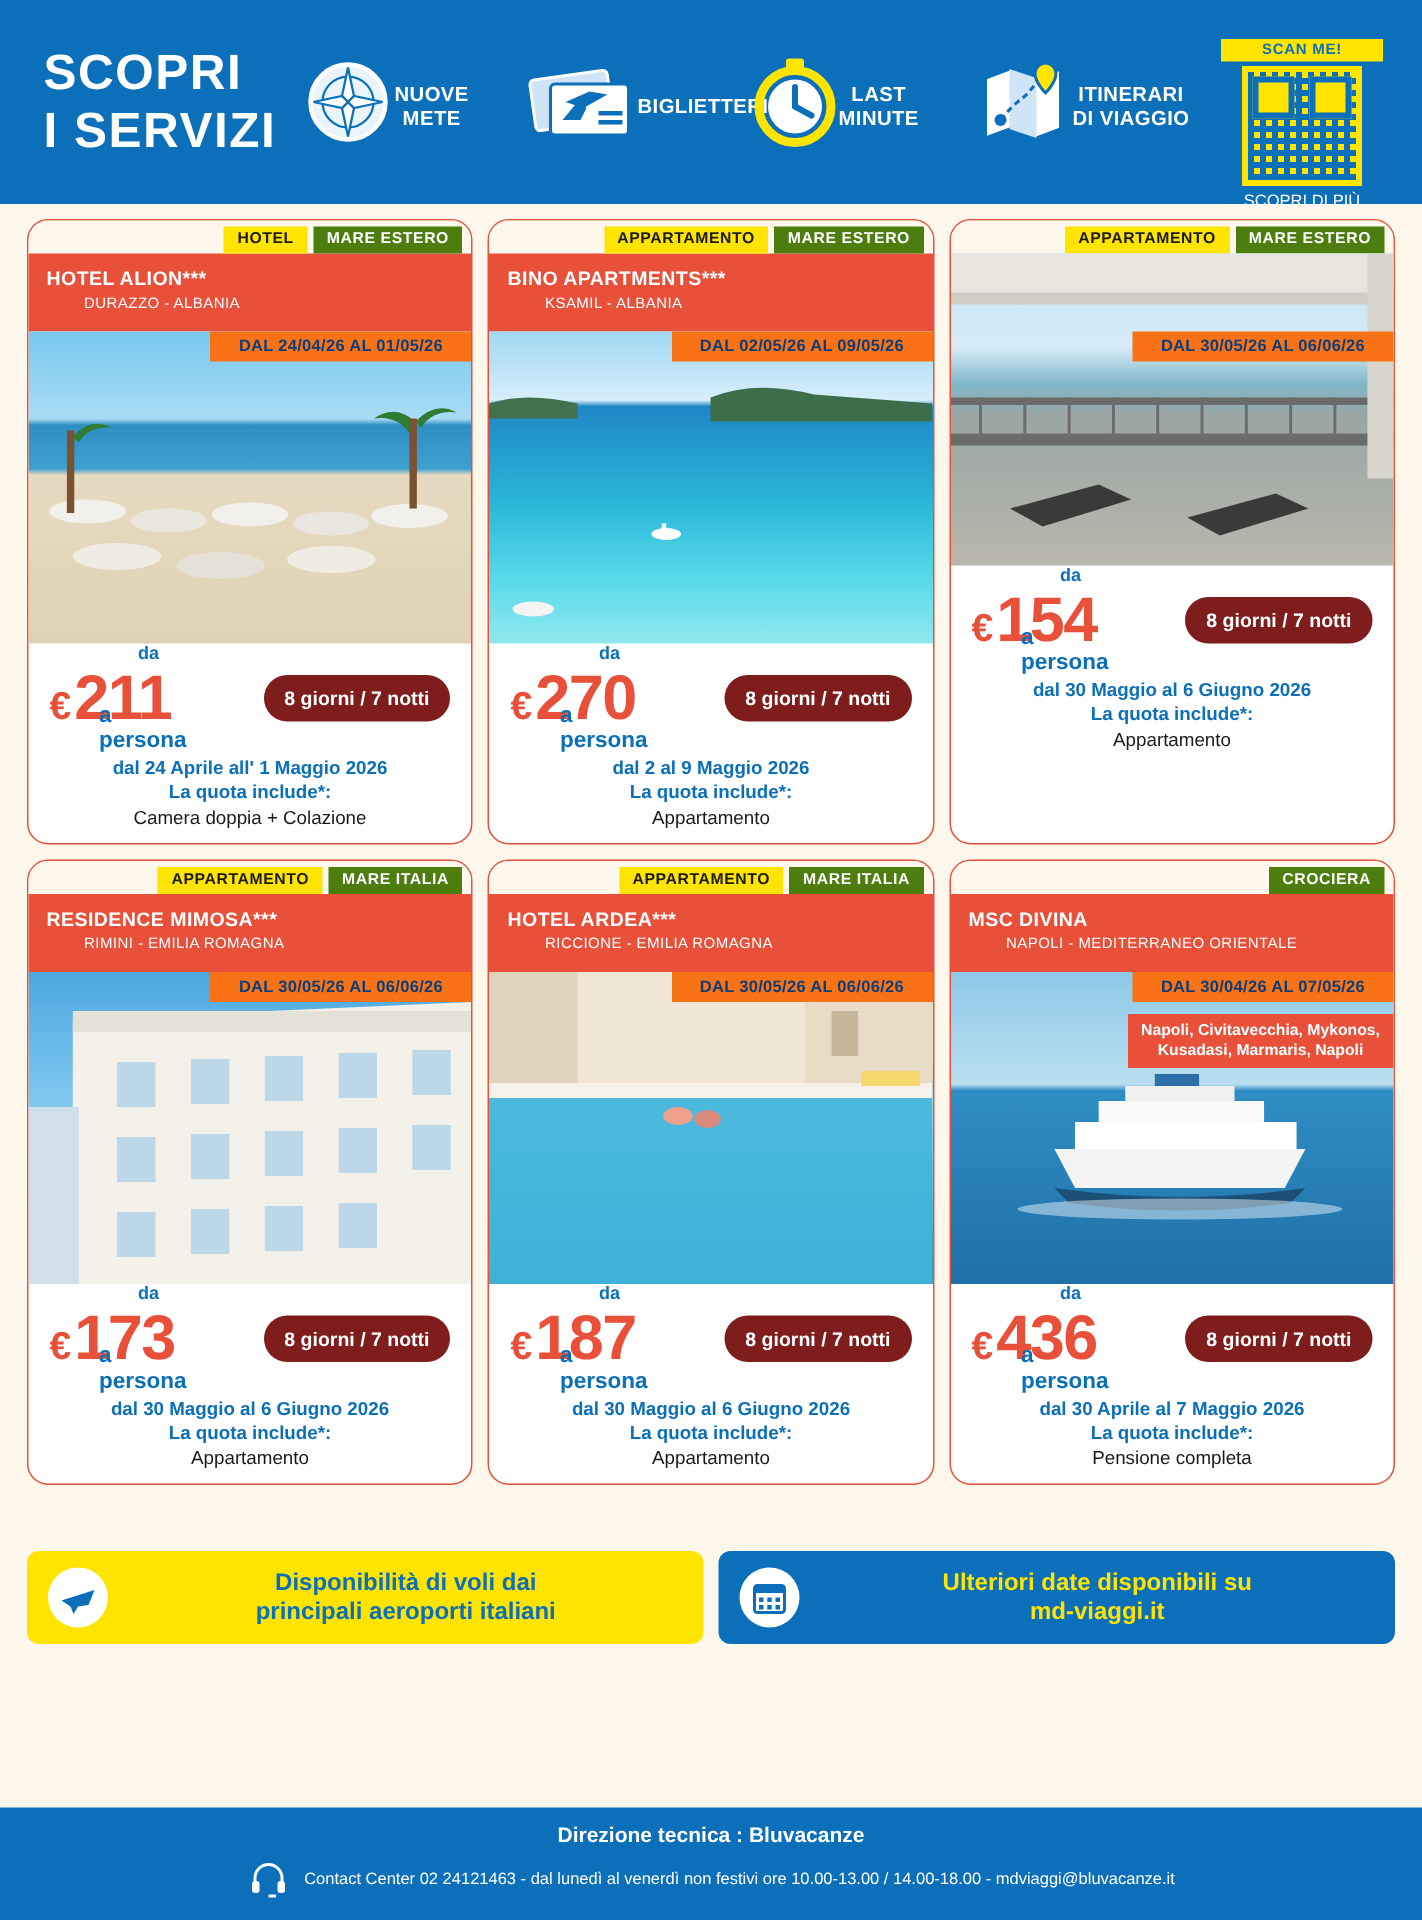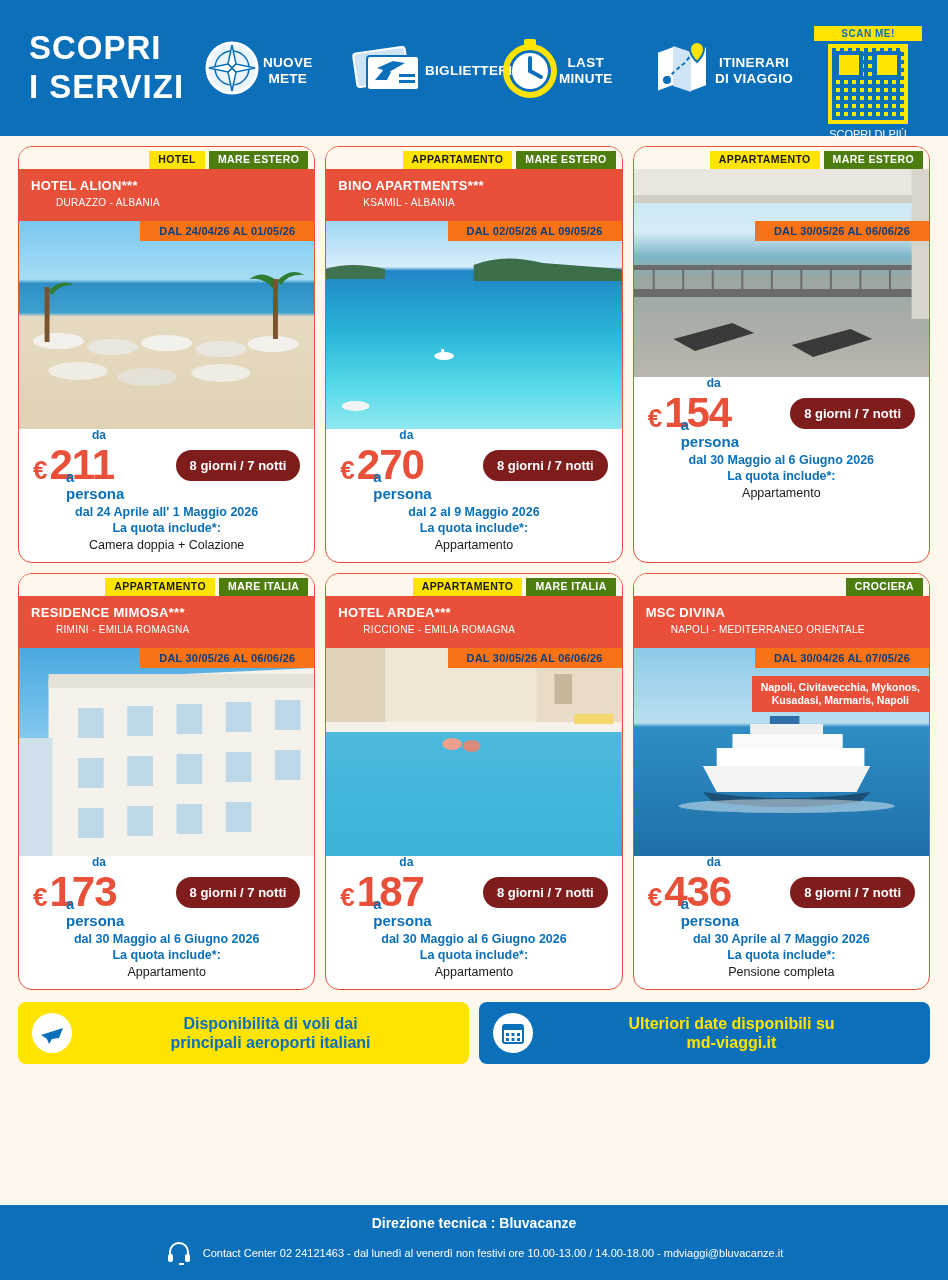--- a/index.html
+++ b/index.html
@@ -210,20 +210,21 @@
     padding: 12px 18px 0 18px;
   }
   .banner {
     flex: 1;
     border-radius: 8px;
     display: flex;
     align-items: center;
     padding: 24px 14px;
     gap: 14px;
     height: 62px;
+    margin-top: 32px;
   }
   .banner.yellow { background: #ffe400; }
   .banner.blue { background: #0b6fba; }
   .banner .bico {
     width: 40px; height: 40px;
     border-radius: 50%;
     background: #ffffff;
     display: flex; align-items: center; justify-content: center;
     flex: 0 0 40px;
   }

